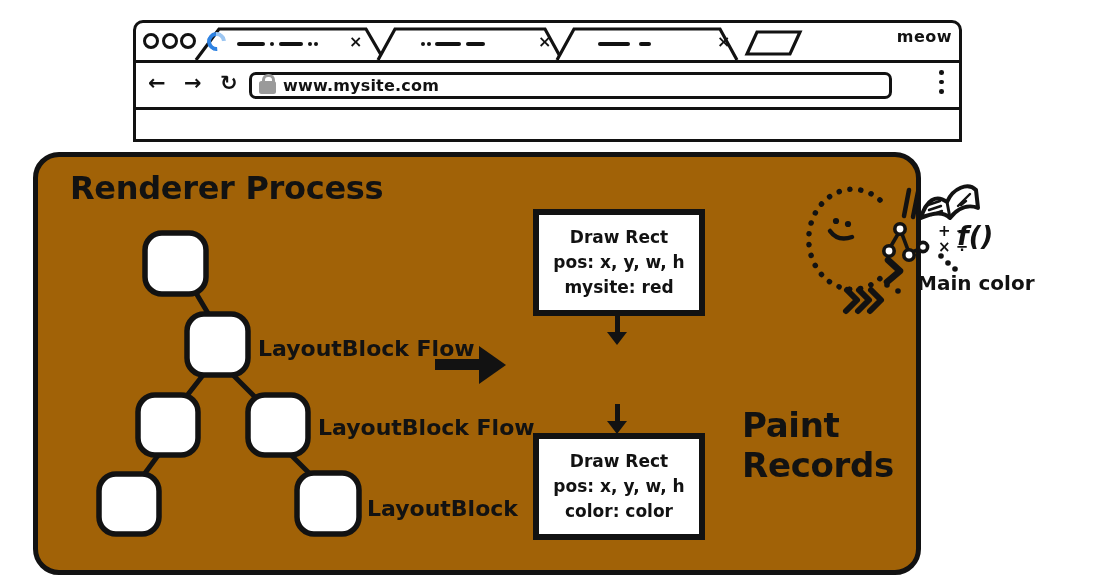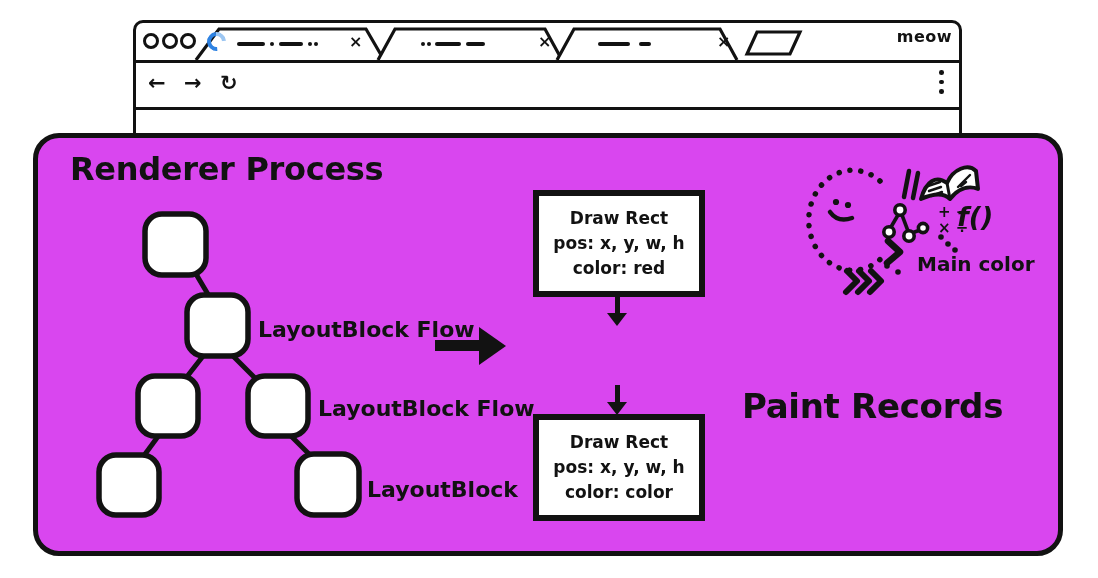--- a/index.html
+++ b/index.html
@@ -25,21 +25,21 @@
   .urlbar{position:absolute;left:113px;top:9px;width:643px;height:27px;border:3px solid #121212;
           border-radius:7px;box-sizing:border-box;display:flex;align-items:center;}
   .lock{position:relative;width:17px;height:13px;background:#9a9a9a;border-radius:2.5px;
         margin-left:7px;margin-top:3px;}
   .lock:before{content:"";position:absolute;left:3px;top:-7px;width:7px;height:8px;
         border:3px solid #9a9a9a;border-bottom:none;border-radius:6px 6px 0 0;}
   .url{margin-left:7px;font-size:16px;font-weight:700;letter-spacing:.2px;}
   .kebab{position:absolute;left:803px;top:7px;display:flex;flex-direction:column;gap:5px;}
   .kdot{width:4.6px;height:4.6px;background:#121212;border-radius:50%;}
   
-  .renderer{position:absolute;left:33px;top:133px;width:1030px;height:423px;background:#d946ef;
+  .renderer{position:absolute;left:33px;top:152px;width:888px;height:423px;background:#a16207;
             border:5px solid #121212;border-radius:26px;z-index:2;box-sizing:border-box;}
   .rtitle{position:absolute;left:32px;top:12px;font-size:32px;font-weight:700;letter-spacing:-.3px;}
   .treesvg{position:absolute;left:47px;top:60px;width:390px;height:330px;}
   .treelabel{position:absolute;font-size:22px;font-weight:700;white-space:nowrap;}
   .bigarrow-shaft{position:absolute;left:397px;top:202px;width:46px;height:11px;background:#121212;}
   .bigarrow-head{position:absolute;left:441px;top:189px;width:0;height:0;
                  border-left:27px solid #121212;border-top:19px solid transparent;border-bottom:19px solid transparent;}
   .pbox{position:absolute;left:495px;width:172px;border:6px solid #121212;box-sizing:border-box;
         display:flex;flex-direction:column;justify-content:center;align-items:center;background:#fff;}
   .pline{font-size:17px;font-weight:700;line-height:25px;white-space:nowrap;}
@@ -85,20 +85,24 @@
 
       <div class="dash" style="left:462px;width:32px;"></div>
       <div class="dash" style="left:503px;width:12px;"></div>
       <span class="closex" style="left:581px;">×</span>
       <div class="meow">meow</div>
     </div>
     <div class="toolbar">
       <span class="navicon" style="left:12px;">←</span>
       <span class="navicon" style="left:48px;">→</span>
       <span class="navicon" style="left:84px;">↻</span>
+      <div class="urlbar">
+        <span class="lock"></span>
+        <span class="url">www.mysite.com</span>
+      </div>
       <div class="kebab">
         <span class="kdot"></span>
         <span class="kdot"></span>
         <span class="kdot"></span>
       </div>
     </div>
   </div>
 
   <div class="renderer">
     <div class="rtitle">Renderer Process</div>
@@ -123,21 +127,21 @@
     <div class="treelabel" style="left:220px;top:179px;">LayoutBlock Flow</div>
     <div class="treelabel" style="left:280px;top:258px;">LayoutBlock Flow</div>
     <div class="treelabel" style="left:329px;top:339px;">LayoutBlock</div>
 
     <div class="bigarrow-shaft"></div>
     <div class="bigarrow-head"></div>
 
     <div class="pbox" style="top:52px;height:107px;">
       <div class="pline">Draw Rect</div>
       <div class="pline">pos: x, y, w, h</div>
-      <div class="pline">color: red</div>
+      <div class="pline">mysite: red</div>
     </div>
     <div class="vline" style="top:158px;"></div>
     <div class="vhead" style="top:175px;"></div>
     <div class="vline" style="top:247px;"></div>
     <div class="vhead" style="top:264px;"></div>
     <div class="pbox" style="top:276px;height:107px;">
       <div class="pline">Draw Rect</div>
       <div class="pline">pos: x, y, w, h</div>
       <div class="pline">color: color</div>
     </div>

